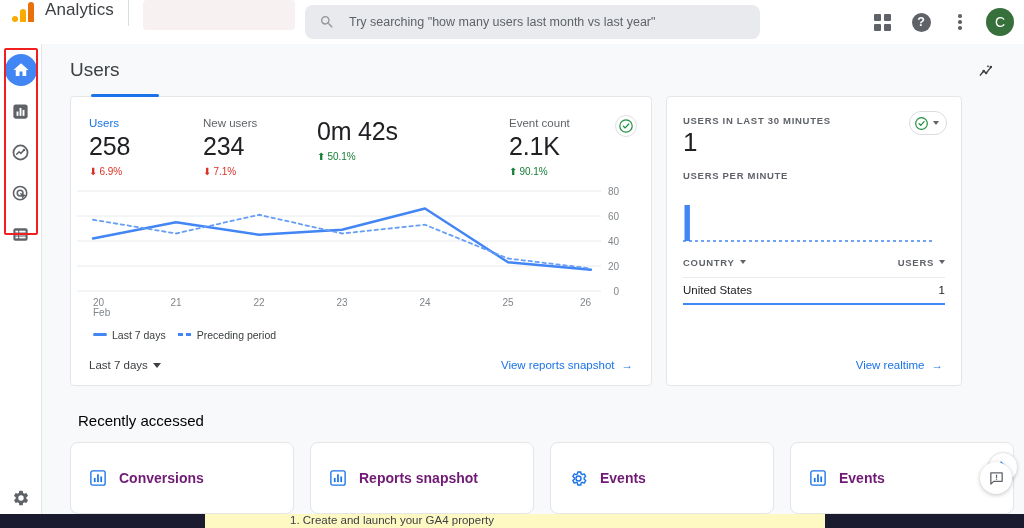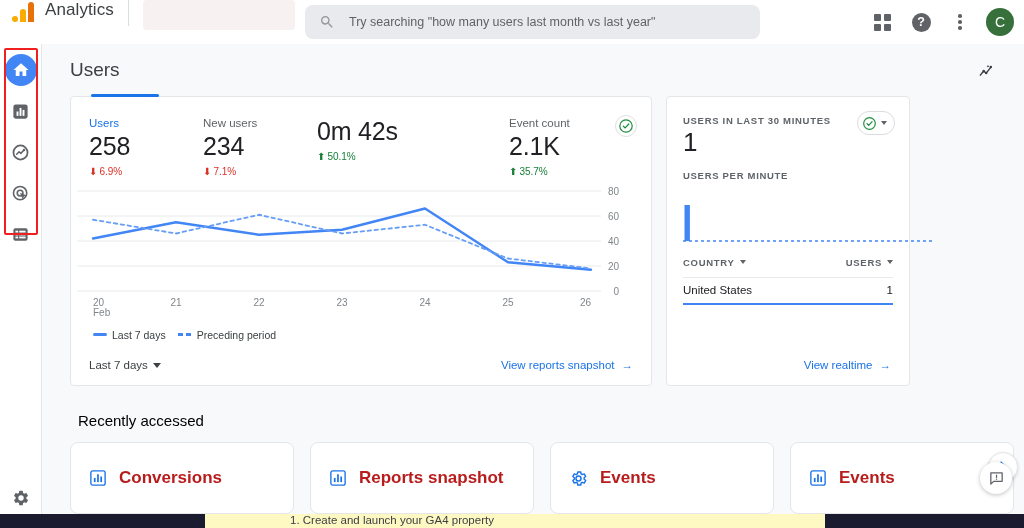--- a/index.html
+++ b/index.html
@@ -118,21 +118,21 @@
 
   .cards-row { display: flex; padding: 0 28px; gap: 14px; align-items: flex-start; }
 
   .card {
     background: #fff;
     border: 1px solid #e4e6e8;
     border-radius: 4px;
     position: relative;
   }
   .overview-card { width: 582px; height: 290px; padding: 0; }
-  .realtime-card { width: 244px; height: 290px; padding: 0; }
+  .realtime-card { width: 296px; height: 290px; padding: 0; }
 
   .tab-indicator {
     position: absolute; top: -3px; left: 20px;
     width: 68px; height: 3px; background: #1a73e8; border-radius: 2px;
   }
 
   .metrics {
     display: flex; padding: 20px 18px 0 18px; position: relative;
   }
   .metric { width: 114px; }
@@ -207,21 +207,21 @@
   
   .recent-section { padding: 26px 28px 0 28px; position: relative; }
   .recent-title { font-size: 15px; color: #000000; margin-bottom: 13px; margin-left: 8px; }
   .recent-cards { display: flex; gap: 16px; }
   .recent-card {
     width: 224px; height: 72px;
     background: #fff; border: 1px solid #e4e6e8; border-radius: 8px;
     display: flex; align-items: center; gap: 12px;
     padding: 0 18px; cursor: pointer; flex: 0 0 auto;
   }
-  .recent-card-label { font-size: 17px; color: #b91c1c; font-weight: bold; }
+  .recent-card-label { font-size: 14px; color: #701a75; font-weight: bold; }
   .carousel-next {
     position: absolute; right: 6px; top: 66px;
     width: 30px; height: 30px; border-radius: 50%;
     background: #fff; border: 1px solid #e4e6e8;
     box-shadow: 0 1px 3px rgba(60,64,67,.2);
     display: flex; align-items: center; justify-content: center;
     cursor: pointer; z-index: 12;
   }
 
   
@@ -391,21 +391,21 @@
             <span>⬆</span>
               <span>50.1%</span>
           </div>
         </div>
 
         <div class="metric">
           <div class="metric-label">Event count</div>
           <div class="metric-value">2.1K</div>
           <div class="metric-delta up">
             <span>⬆</span>
-              <span>35.7%</span>
+              <span>90.1%</span>
           </div>
         </div>
 
         <div class="status-check">
           <svg width="16" height="16" viewBox="0 0 24 24">
             <circle cx="12" cy="12" r="9.3" fill="none" stroke="#1e8e3e" stroke-width="1.8"></circle>
             <path fill="none" stroke="#1e8e3e" stroke-width="1.9" stroke-linecap="round" stroke-linejoin="round" d="M8 12.2l2.7 2.7L16.2 9"></path>
           </svg>
         </div>
       </div>

